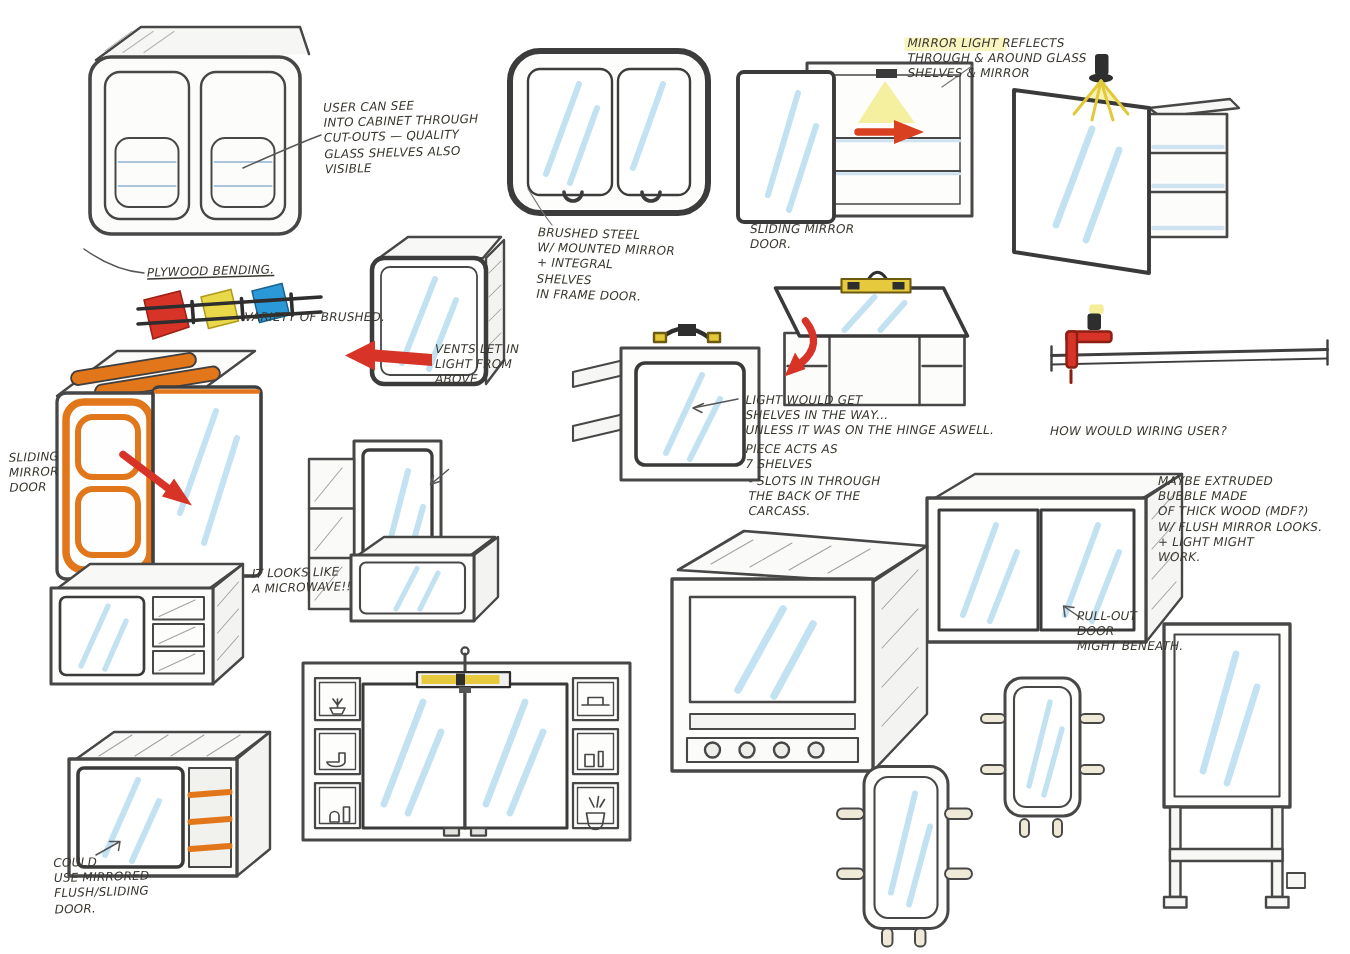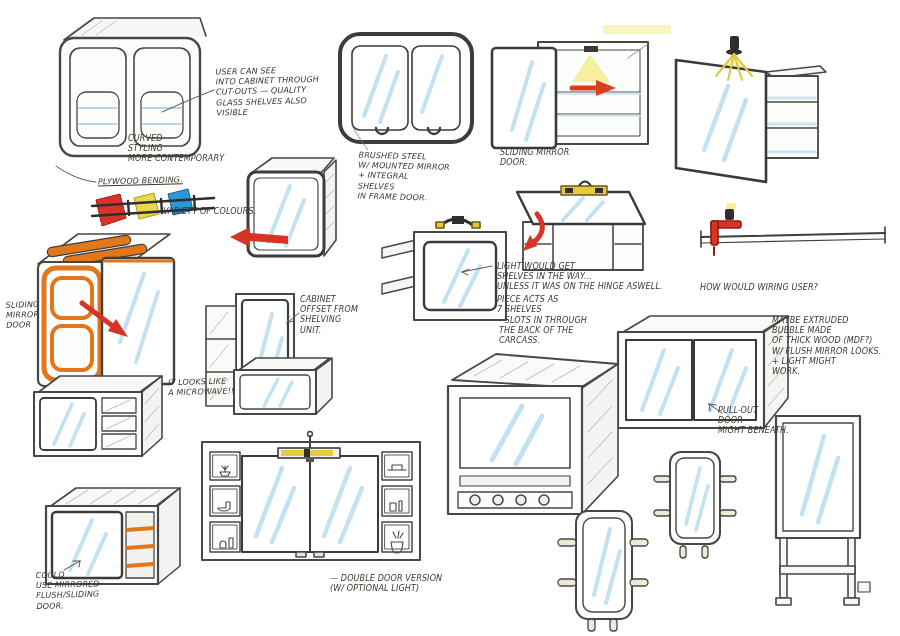--- a/index.html
+++ b/index.html
@@ -531,59 +531,56 @@
     </g>
   </svg>
 
   <div class="hl" style="left:603px;top:25px;width:68px;height:9px"></div>
 
   <div class="note r-1" style="left:216px;top:66px;width:120px">USER CAN SEE
 INTO CABINET THROUGH
 CUT-OUTS — QUALITY
 GLASS SHELVES ALSO
 VISIBLE</div>
-  <div class="note" style="left:128px;top:134px;width:115px">CURVED
-STYLING
-MORE CONTEMPORARY</div>
   <div class="note u r-1" style="left:98px;top:176px;width:110px">PLYWOOD BENDING.</div>
-  <div class="note" style="left:163px;top:207px;width:115px">VARIETY OF COLOURS.</div>
+  <div class="note" style="left:163px;top:207px;width:115px">VARIETY OF BRUSHED.</div>
+  <div class="note" style="left:290px;top:228px;width:80px">VENTS LET IN
+LIGHT FROM
+ABOVE</div>
   <div class="note r-1" style="left:6px;top:300px;width:60px">SLIDING
 MIRROR
 DOOR</div>
   <div class="note r1" style="left:358px;top:152px;width:112px">BRUSHED STEEL
 W/ MOUNTED MIRROR
 + INTEGRAL
 SHELVES
 IN FRAME DOOR.</div>
-  <div class="note" style="left:300px;top:295px;width:80px">CABINET
-OFFSET FROM
-SHELVING
-UNIT.</div>
   <div class="note r-1" style="left:168px;top:377px;width:90px">IT LOOKS LIKE
 A MICROWAVE!!</div>
+  <div class="note" style="left:605px;top:24px;width:152px">MIRROR LIGHT REFLECTS
+THROUGH &amp; AROUND GLASS
+SHELVES &amp; MIRROR</div>
   <div class="note" style="left:500px;top:148px;width:90px">SLIDING MIRROR
 DOOR.</div>
   <div class="note" style="left:700px;top:283px;width:160px">HOW WOULD WIRING USER?</div>
   <div class="note" style="left:497px;top:262px;width:170px">LIGHT WOULD GET
 SHELVES IN THE WAY...
 UNLESS IT WAS ON THE HINGE ASWELL.</div>
   <div class="note" style="left:497px;top:295px;width:90px">PIECE ACTS AS
 7 SHELVES</div>
   <div class="note" style="left:772px;top:316px;width:124px">MAYBE EXTRUDED
 BUBBLE MADE
 OF THICK WOOD (MDF?)
 W/ FLUSH MIRROR LOOKS.
 + LIGHT MIGHT
 WORK.</div>
   <div class="note" style="left:499px;top:316px;width:100px">- SLOTS IN THROUGH
 THE BACK OF THE
 CARCASS.</div>
   <div class="note" style="left:718px;top:406px;width:80px">PULL-OUT
 DOOR
 MIGHT BENEATH.</div>
-  <div class="note" style="left:330px;top:574px;width:150px">— DOUBLE DOOR VERSION
-(W/ OPTIONAL LIGHT)</div>
   <div class="note r-1" style="left:36px;top:570px;width:80px">COULD
 USE MIRRORED
 FLUSH/SLIDING
 DOOR.</div>
 
 </div>
 
 </body></html>

